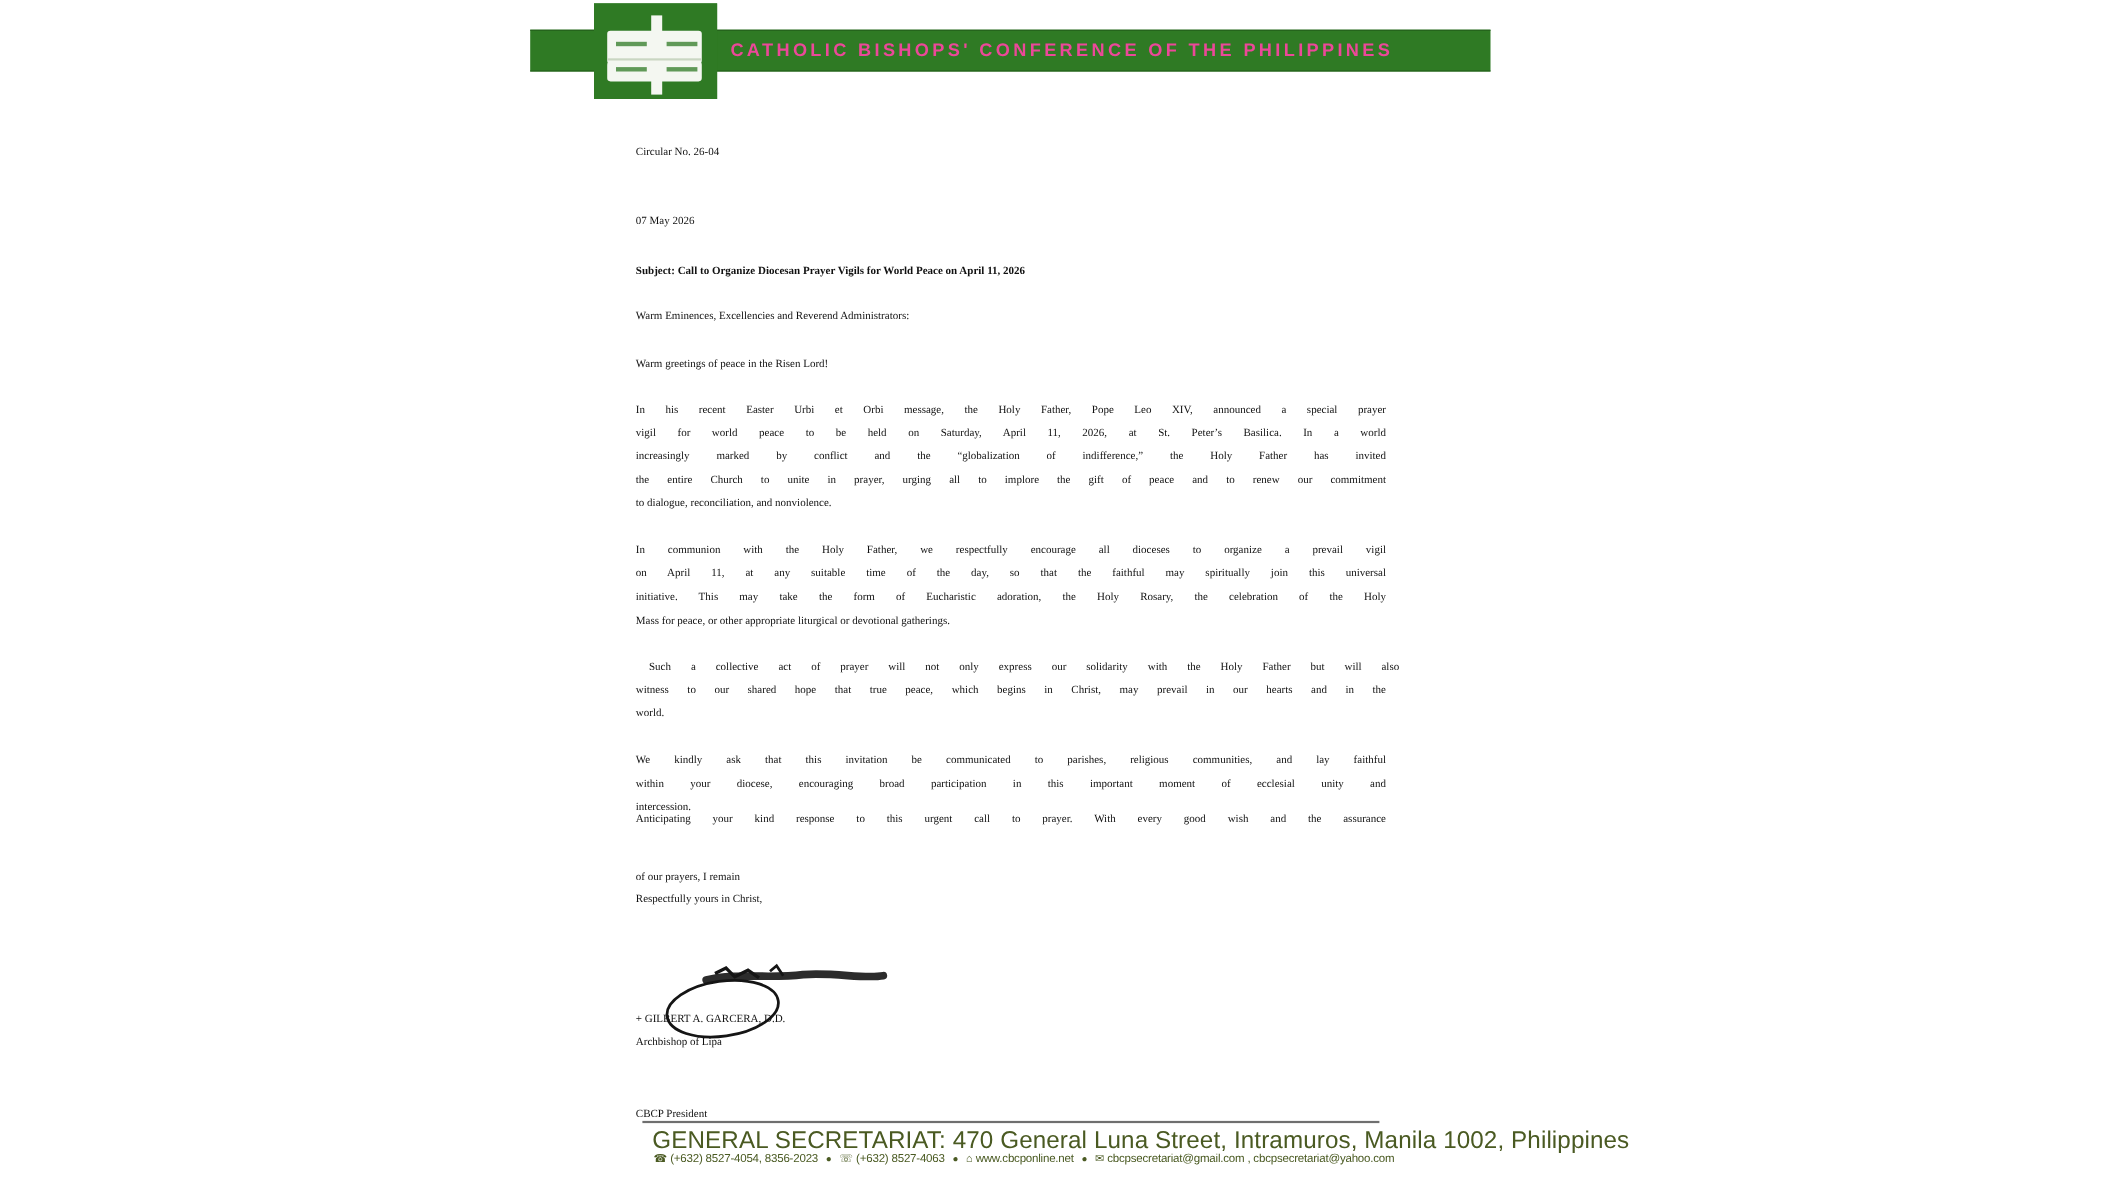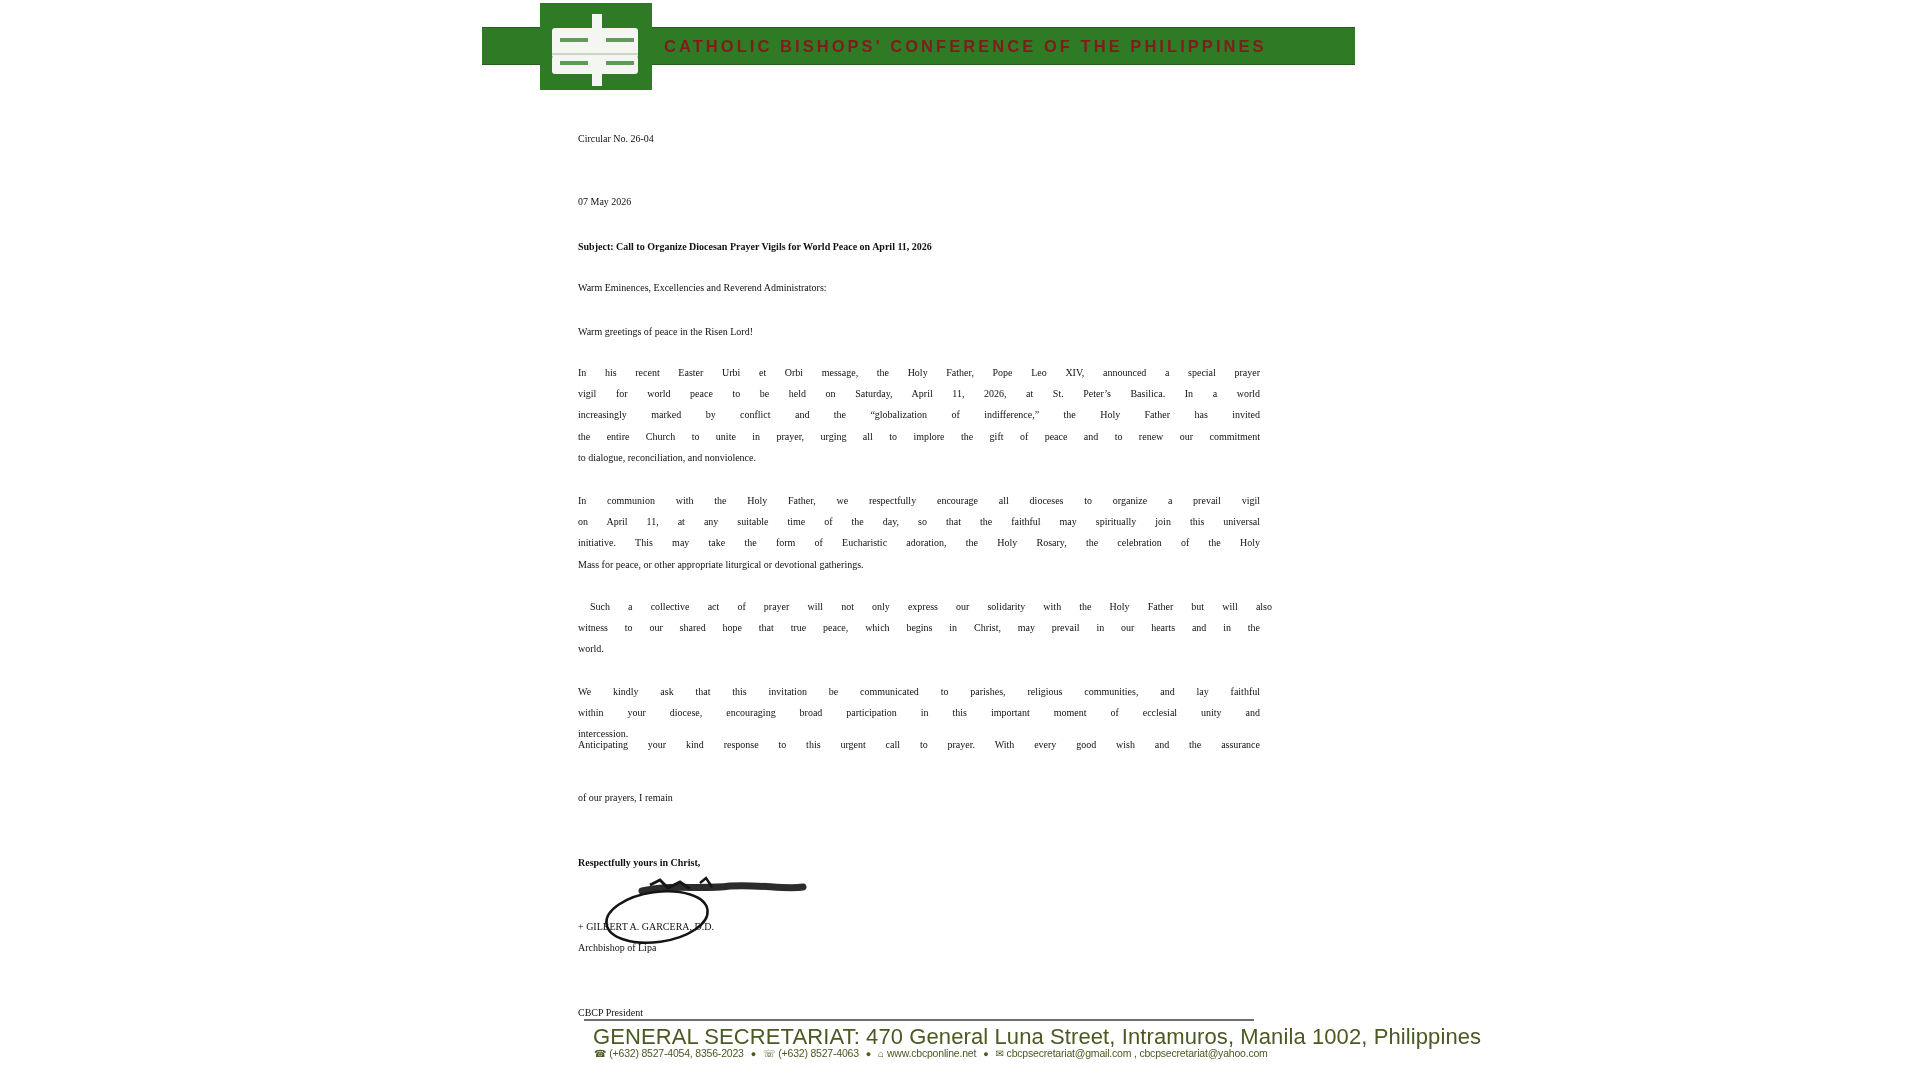--- a/index.html
+++ b/index.html
@@ -1,18 +1,18 @@
 <!DOCTYPE html>
 <html><head>
 <meta charset="utf-8">
 <style>
   html, body { margin:0; padding:0; }
   body { width:1920px; height:1080px; background:#ffffff; position:relative; overflow:hidden; font-family:"Liberation Serif", serif; color:#111; }
   .banner-bar { position:absolute; left:482px; top:27px; width:873px; height:38px; background:#2f7a24; border-top:1px solid #245f1b; border-bottom:1px solid #245f1b; box-sizing:border-box; }
-  .banner-text { position:absolute; left:664px; top:27px; height:38px; line-height:38px; color:#7f1d1d; font-family:"Liberation Sans", sans-serif; font-weight:bold; font-size:16.5px; letter-spacing:3.05px; white-space:nowrap; }
+  .banner-text { position:absolute; left:664px; top:27px; height:38px; line-height:38px; color:#ec4899; font-family:"Liberation Sans", sans-serif; font-weight:bold; font-size:16.5px; letter-spacing:3.05px; white-space:nowrap; }
   .logo { position:absolute; left:540px; top:3px; width:112px; height:87px; background:#2f7a24; }
   .logo svg { display:block; }
   .line { position:absolute; left:578px; width:682px; font-size:10px; white-space:nowrap; line-height:20px; }
   .j { text-align:justify; text-align-last:justify; }
   .bold { font-weight:bold; }
   .sig { position:absolute; left:0; top:0; }
   .footer-rule { position:absolute; left:584px; top:1019px; width:670px; height:2px; background:#6f6f6f; }
   .footer-title { position:absolute; left:593px; top:1024px; font-family:"Liberation Sans", sans-serif; font-size:22px; color:#4a5a22; white-space:nowrap; letter-spacing:0.1px; }
   .footer-contact { position:absolute; left:594px; top:1047px; font-family:"Liberation Sans", sans-serif; font-size:10.5px; color:#4a5a22; white-space:nowrap; letter-spacing:-0.2px; }
   .footer-contact span { display:inline-block; }
@@ -60,21 +60,21 @@
     <div class="line j" style="top: 597px; margin-left: 12px;">Such a collective act of prayer will not only express our solidarity with the Holy Father but will also</div>
     <div class="line j" style="top: 618.2px;">witness to our shared hope that true peace, which begins in Christ, may prevail in our hearts and in the</div>
     <div class="line" style="top: 639.4px;">world.</div>
     <div class="line j" style="top: 682px;">We kindly ask that this invitation be communicated to parishes, religious communities, and lay faithful</div>
     <div class="line j" style="top: 703.2px;">within your diocese, encouraging broad participation in this important moment of ecclesial unity and</div>
     <div class="line" style="top: 724.4px;">intercession.</div>
     <div class="line j" style="top: 735px;">Anticipating your kind response to this urgent call to prayer. With every good wish and the assurance</div>
     <div class="line" style="top: 788.2px;">of our prayers, I remain</div>
   </div>
 
-<div class="line" style="top:853px;font-weight:bold;">Respectfully yours in Christ,</div>
+<div class="line" style="top:808px;">Respectfully yours in Christ,</div>
 
 <svg class="sig" width="1920" height="1080" style="pointer-events:none;">
   <path d="M642,891 C670,884 700,890 730,886 C760,884 785,890 803,887" stroke="#151515" stroke-width="7" fill="none" stroke-linecap="round" opacity="0.9"></path>
   <path d="M650,885 L660,880 L668,888 L680,882 L690,889" stroke="#151515" stroke-width="3" fill="none"></path>
   <path d="M700,883 L706,878 L712,887" stroke="#151515" stroke-width="2.5" fill="none"></path>
   <ellipse cx="657" cy="917" rx="51" ry="25" transform="rotate(-8 657 917)" stroke="#151515" stroke-width="2.5" fill="none"></ellipse>
 </svg>
 
 <div class="line" style="top:917px;">+ GILBERT A. GARCERA, D.D.</div>
 <div class="line" style="top:938px;">Archbishop of Lipa</div>

